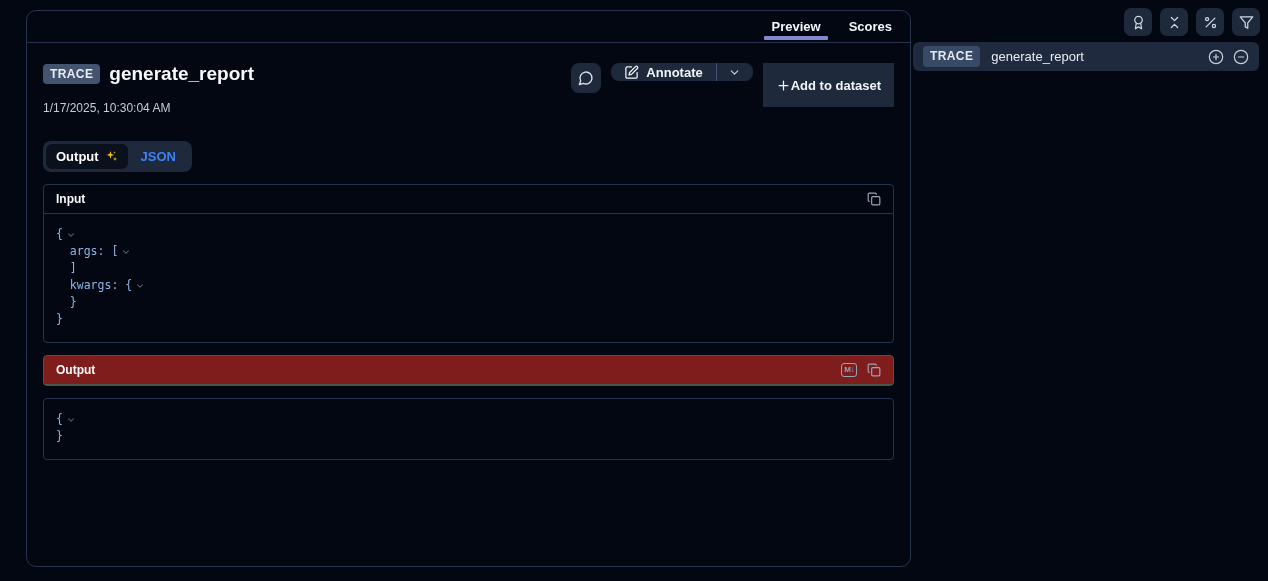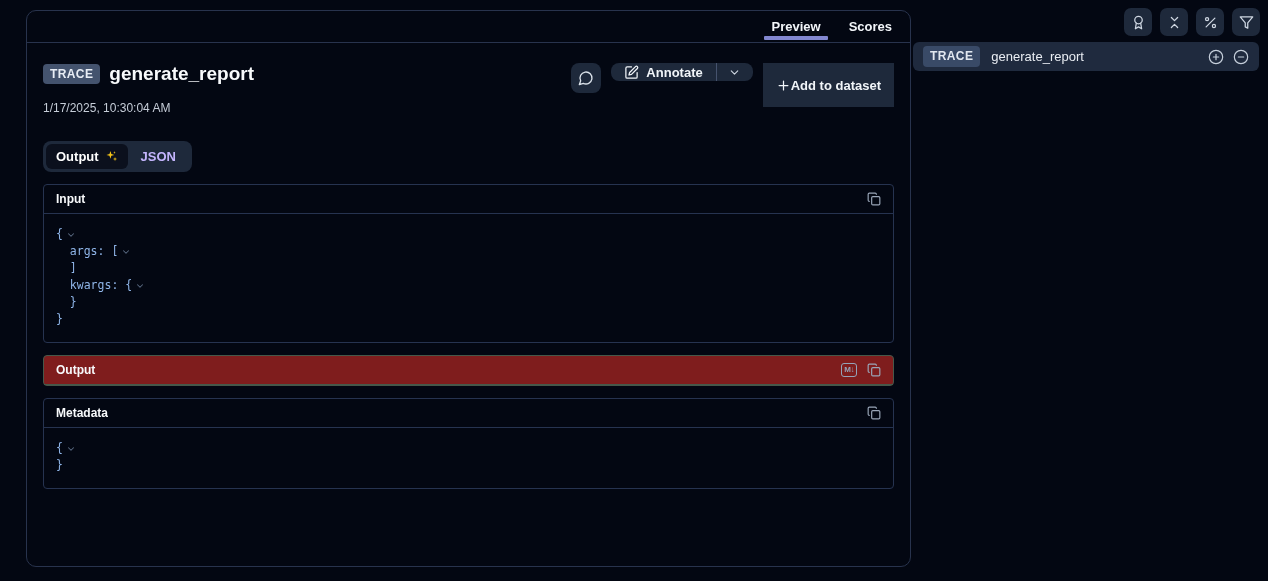--- a/index.html
+++ b/index.html
@@ -66,21 +66,21 @@
 
   .toggle {
     margin-top:26px; display:inline-flex; align-items:center;
     background:#1e293b; border-radius:8px; padding:3px;
   }
   .toggle-active {
     display:flex; align-items:center; gap:6px;
     background:#0b101d; border-radius:6px; padding:5px 10px;
     font-size:13px; font-weight:700; color:#ffffff; cursor:pointer;
   }
-  .toggle-inactive { padding:5px 13px; font-size:13px; font-weight:600; color:#c4b5fd; cursor:pointer; }
+  .toggle-inactive { padding:5px 13px; font-size:13px; font-weight:600; color:#3b82f6; cursor:pointer; }
 
   .card { border:1px solid #263350; border-radius:4px; margin-top:12px; }
   .card-header {
     display:flex; justify-content:space-between; align-items:center;
     padding:0 12px; height:29px;
     border-bottom:1px solid #263350;
   }
   .card-title { font-size:12px; font-weight:700; color:#f8fafc; }
   .header-icons { display:flex; align-items:center; gap:10px; color:#9aa6b8; }
   .copy-icon { cursor:pointer; }
@@ -258,31 +258,20 @@
                 <rect x="8" y="8" width="14" height="14" rx="2"></rect>
                 <path d="M4 16c-1.1 0-2-.9-2-2V4c0-1.1.9-2 2-2h10c1.1 0 2 .9 2 2"></path>
               </svg>
           </span>
         </span>
       </div>
     </div>
 
     
     <div class="card">
-      <div class="card-header">
-        <span class="card-title">Metadata</span>
-        <span class="header-icons">
-          <span class="copy-icon">
-            <svg width="14" height="14" viewBox="0 0 24 24" fill="none" stroke="currentColor" stroke-width="2" stroke-linecap="round" stroke-linejoin="round">
-                <rect x="8" y="8" width="14" height="14" rx="2"></rect>
-                <path d="M4 16c-1.1 0-2-.9-2-2V4c0-1.1.9-2 2-2h10c1.1 0 2 .9 2 2"></path>
-              </svg>
-          </span>
-        </span>
-      </div>
       <div class="card-body code">
           <div class="code-line">
             <span class="code-text">{</span>
             <span class="chev">
               <svg width="10" height="10" viewBox="0 0 24 24" fill="none" stroke="currentColor" stroke-width="2.5" stroke-linecap="round" stroke-linejoin="round">
                 <path d="m6 9 6 6 6-6"></path>
               </svg>
             </span>
           </div>
           <div class="code-line">

